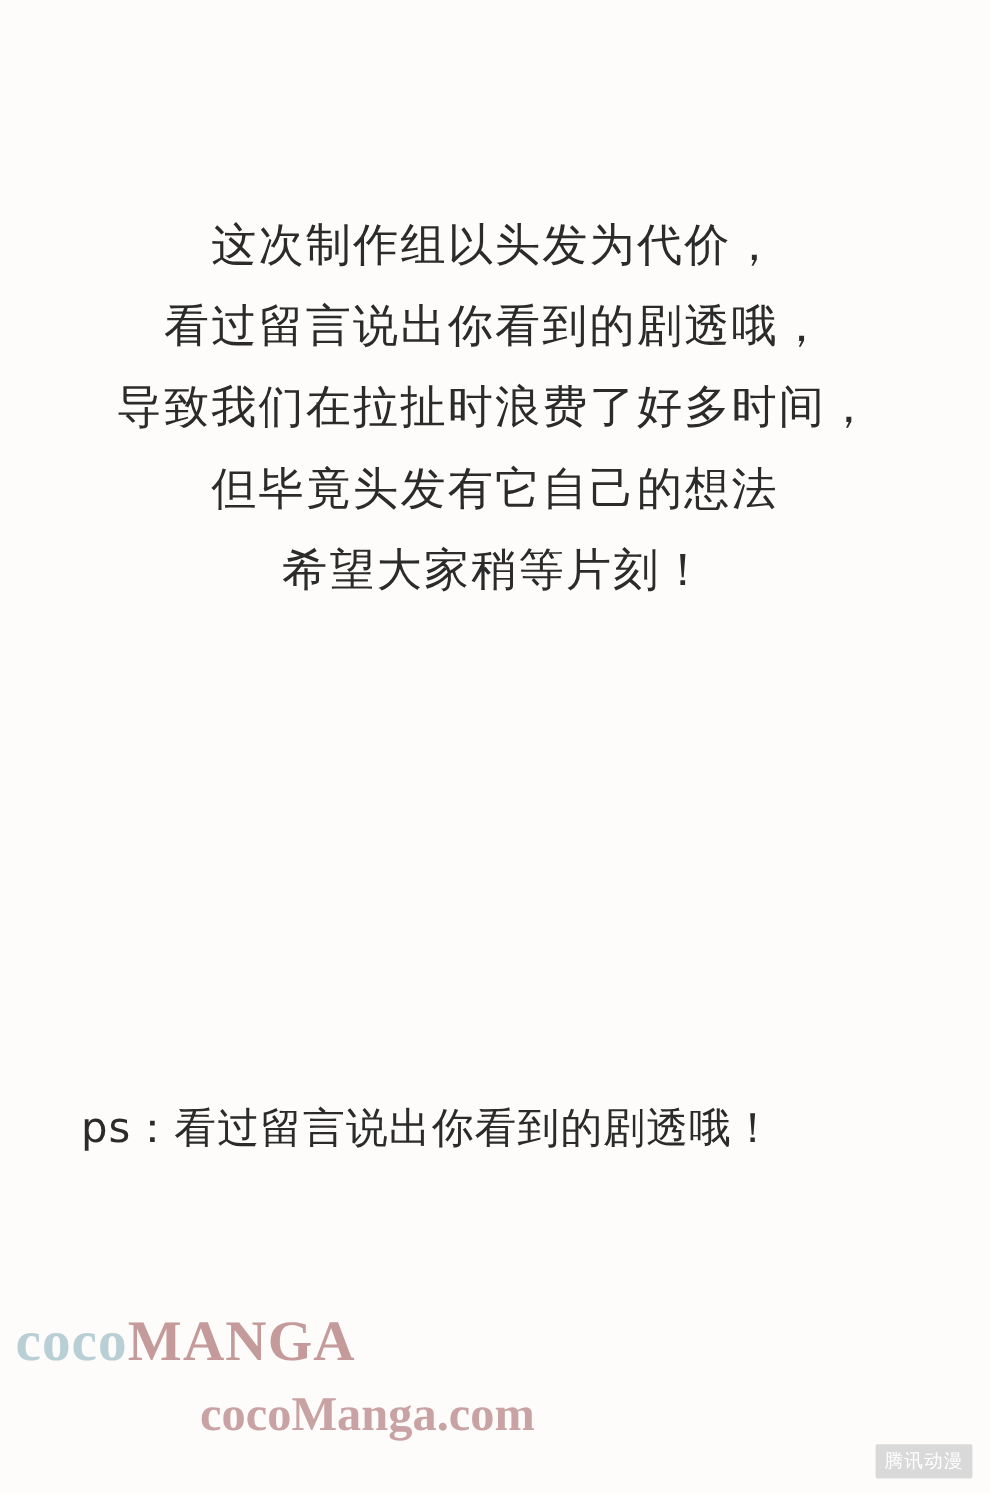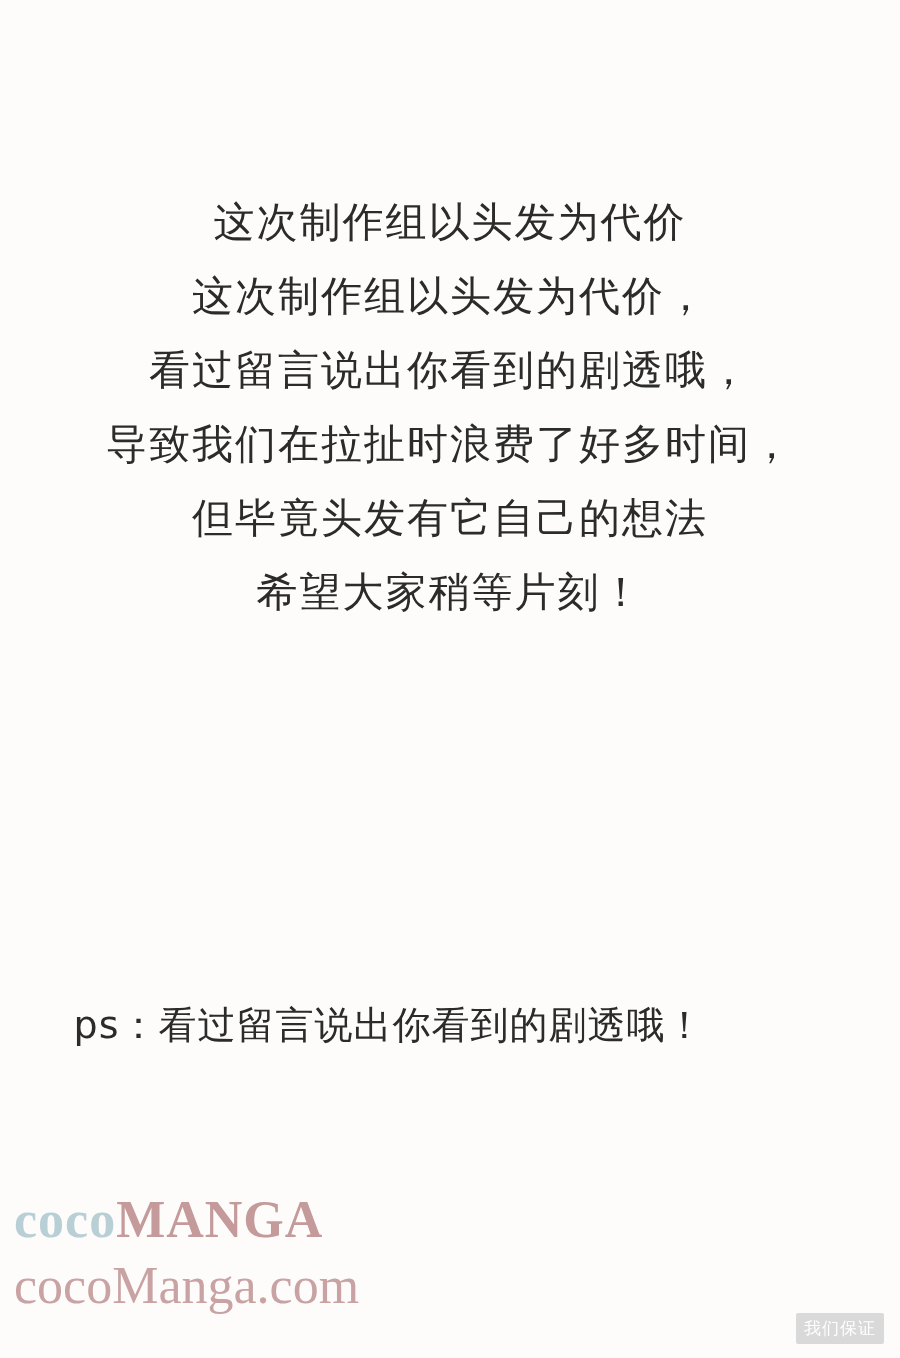--- a/index.html
+++ b/index.html
@@ -71,27 +71,28 @@
     white-space: nowrap;
   }
   .brand-main .coco {
     color: #b9cfd6;
   }
   .brand-main .manga {
     color: #c49a9a;
   }
   .brand-sub {
     font-family: "Liberation Serif", serif;
-    font-size: 52px;
-    font-weight: 400;
+    font-size: 44px;
+    font-weight: 700;
     color: #c9a3a3;
     letter-spacing: 0px;
     line-height: 54px;
     margin-top: 4px;
     white-space: nowrap;
+    text-align: center;
   }
 
   
   .corner-logo {
     position: absolute;
     right: 16px;
     bottom: 14px;
     background: #d8d8d8;
     color: #ffffff;
     font-family: "DejaVu Sans", sans-serif;
@@ -102,34 +103,33 @@
     opacity: 0.95;
     white-space: nowrap;
   }
 </style>
 </head>
 <body>
 
 <div class="page">
 
   <div class="notice">
-    <div class="notice-line">这次制作组以头发为代价</div>
     <div class="notice-line">这次制作组以头发为代价，</div>
     <div class="notice-line">看过留言说出你看到的剧透哦，</div>
     <div class="notice-line">导致我们在拉扯时浪费了好多时间，</div>
     <div class="notice-line">但毕竟头发有它自己的想法</div>
     <div class="notice-line">希望大家稍等片刻！</div>
   </div>
 
   <div class="ps-block">
     <div class="ps-line">ps：看过留言说出你看到的剧透哦！</div>
   </div>
 
   <div class="brand">
     <div class="brand-main">
       <span class="coco">coco</span><span class="manga">MANGA</span>
     </div>
     <div class="brand-sub">cocoManga.com</div>
   </div>
 
-  <div class="corner-logo">我们保证</div>
+  <div class="corner-logo">腾讯动漫</div>
 
 </div>
 
 </body></html>

